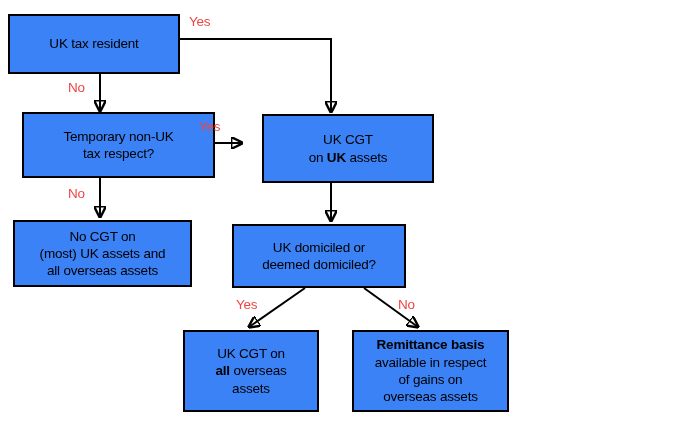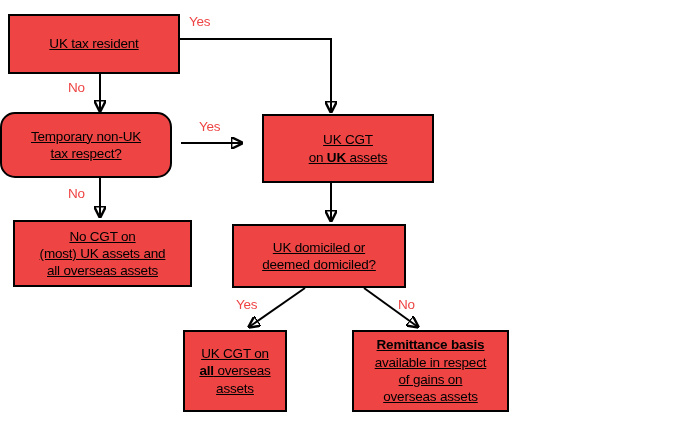--- a/index.html
+++ b/index.html
@@ -14,31 +14,30 @@
     position: relative;
     width: 700px;
     height: 427px;
     background: #ffffff;
     overflow: hidden;
   }
   .node {
     position: absolute;
     box-sizing: border-box;
     border: 2px solid #000000;
-    background: #ef4444;
+    background: #3b82f6;
     display: flex;
     align-items: center;
     justify-content: center;
     text-align: center;
     color: #000000;
     font-size: 13.5px;
     line-height: 1.28;
     letter-spacing: -0.2px;
     z-index: 3;
-    text-decoration: underline;
   }
   .node .txt { width: 100%; padding: 0 4px; }
   .node b { font-weight: bold; }
 
   .edge-label {
     position: absolute;
     font-size: 13.5px;
     color: #ef4444;
     letter-spacing: -0.2px;
     white-space: nowrap;
@@ -86,21 +85,21 @@
 
     <line x1="364" y1="288" x2="418" y2="327" marker-end="url(#arrow)"></line>
   </svg>
 
   <div class="node" style="left:8px; top:14px; width:172px; height:60px;">
     <div class="txt">
       <span>UK tax resident</span>
     </div>
   </div>
 
-  <div class="node" style="left:0; top:112px; width:172px; height:66px;border-radius:15px;">
+  <div class="node" style="left:22px; top:112px; width:193px; height:66px;">
     <div class="txt">
       <span>Temporary non-UK</span><br>
       <span>tax respect?</span>
     </div>
   </div>
 
   <div class="node" style="left:13px; top:220px; width:179px; height:67px;">
     <div class="txt">
       <span>No CGT on</span><br>
       <span>(most) UK assets and</span><br>
@@ -115,21 +114,21 @@
     </div>
   </div>
 
   <div class="node" style="left:232px; top:224px; width:174px; height:64px;">
     <div class="txt">
       <span>UK domiciled or</span><br>
       <span>deemed domiciled?</span>
     </div>
   </div>
 
-  <div class="node" style="left:183px; top:330px; width:104px; height:82px;">
+  <div class="node" style="left:183px; top:330px; width:136px; height:82px;">
     <div class="txt">
       <span>UK CGT on</span><br>
       <b>all</b><span> overseas</span><br>
       <span>assets</span>
     </div>
   </div>
 
   <div class="node" style="left:352px; top:330px; width:157px; height:82px;align-items:center;">
     <div class="txt">
       <b>Remittance basis</b><br>

